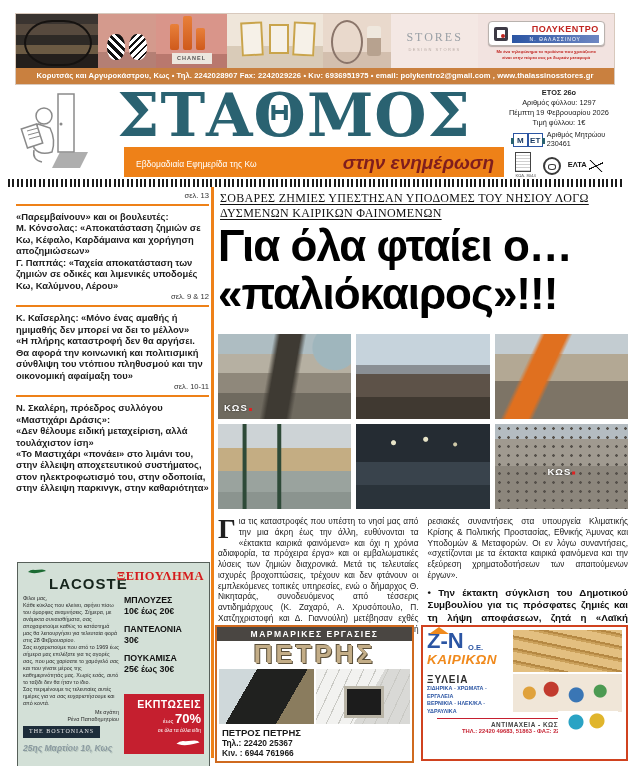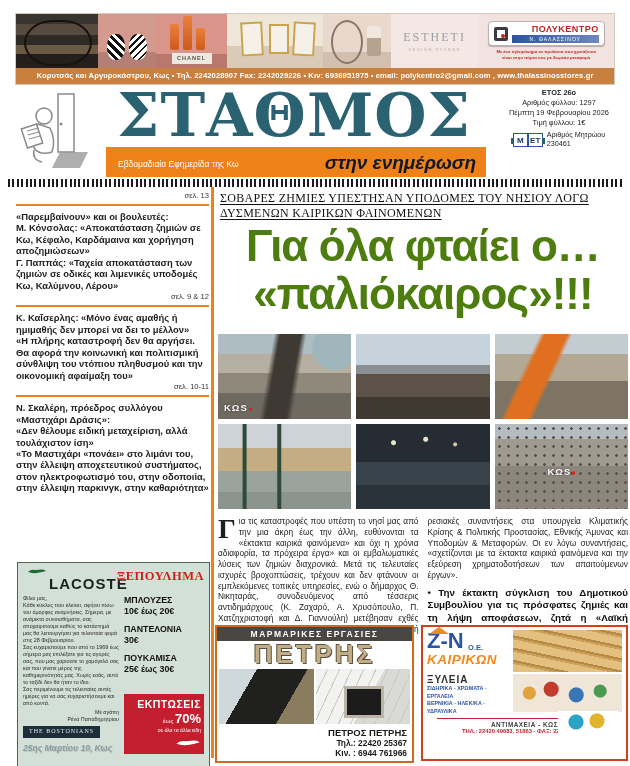--- a/index.html
+++ b/index.html
@@ -38,23 +38,23 @@
   .logo-sq:after{content:"";position:absolute;left:7px;top:7px;width:4px;height:4px;background:#c0241f;border-radius:50%;}
   .logo-txt { text-align:center; }
   .logo-brand { color:#c0241f; font-weight:bold; font-size:9px; letter-spacing:.5px;margin-left:20px; }
   .logo-brand-sub { background:linear-gradient(90deg,#2b55a3,#6e87c2); color:#fff; font-size:5px; letter-spacing:1px; padding:1px 3px; margin-top:1px; }
   .logo-tag { margin-top:3px; color:#c0241f; font-size:4.3px; font-weight:bold; text-align:center; line-height:1.35; }
   #topad .contact { height:16px; background:#c9803f; color:#fff; font-size:7.6px; font-weight:bold; text-align:center; line-height:16px; letter-spacing:.1px; }
 
   
   #mascot { position:absolute; left:18px; top:90px; }
   #mast-title { position:absolute; left:92px; top:84px; width:404px; text-align:center; font-family:"DejaVu Serif","Liberation Serif",serif; font-weight:bold; font-size:60px; line-height:62px; color:#2a6271; letter-spacing:1px; }
-  #mast-bar { position:absolute; left:106px; top:147px; width:380px; height:30px; background:#ee8118; }
+  #mast-bar { position:absolute; left:124px; top:147px; width:380px; height:30px; background:#ee8118; }
   #mast-sub { position:absolute; left:12px; bottom:8px; color:#fff; font-size:8.5px; }
-  #mast-slogan { position:absolute; right:10px; bottom:3px; color:#0f172a; font-size:19px; font-weight:bold; font-style:italic; }
+  #mast-slogan { position:absolute; right:10px; bottom:3px; color:#7f1d1d; font-size:19px; font-weight:bold; font-style:italic; }
   #mast-info { position:absolute; left:496px; top:88px; width:126px; text-align:center; font-size:7.4px; line-height:1.35; color:#222; }
   #mast-info .b { font-weight:bold; }
   .met-row { display:flex; align-items:center; justify-content:center; gap:4px; margin-top:3px; }
   .met-book { display:flex; }
   .met-cell { border:1px solid #2b55a3; color:#13355e; font-weight:bold; font-size:8px; width:15px; height:14px; line-height:14px; background:#fff; position:relative; }
   .met-cell.m:before{content:"";position:absolute;left:-3px;top:4px;width:3px;height:6px;background:#2a6271;}
   .met-cell.et:after{content:"";position:absolute;right:-3px;top:4px;width:3px;height:6px;background:#2a6271;}
   .registry { font-size:7.2px; text-align:left; line-height:1.2; }
   .stamp-row { display:flex; align-items:center; justify-content:center; gap:7px; margin-top:4px; }
   .stamp { width:16px; height:20px; border:1px solid #444; background:repeating-linear-gradient(180deg,#fff 0 2px,#cfcfcf 2px 3px); }
@@ -91,21 +91,21 @@
   .lac-price { font-weight:bold; font-size:8.8px; line-height:1.25; margin-bottom:7px; color:#111; }
   .lac-disc { margin-top:auto; background:#c51f2f; color:#fff; text-align:right; padding:4px 3px 3px; }
   .lac-disc-title { font-weight:bold; font-size:10.5px; letter-spacing:.5px; }
   .lac-disc-row { font-size:6px; margin-top:1px; }
   .lac-disc-row b { font-size:13px; }
   .lac-disc-note { font-size:5px; margin-top:1px; }
   .lac-disc svg { margin-top:2px; }
 
   
   #kicker { position:absolute; left:220px; top:191px; width:402px; font-family:"Liberation Serif",serif; font-size:12px; line-height:1.25; color:#111; text-decoration:underline; text-underline-offset:2px; letter-spacing:.3px; }
-  #headline { position:absolute; left:218px; top:222px; width:410px; text-align:center; font-weight:bold; font-size:44px; line-height:1.1; letter-spacing:-1px; color:#4d7c0f; }
+  #headline { position:absolute; left:218px; top:222px; width:410px; text-align:left; font-weight:bold; font-size:44px; line-height:1.1; letter-spacing:-1px; color:#000000; }
   #photos { position:absolute; left:218px; top:334px; width:410px; display:grid; grid-template-columns:1fr 1fr 1fr; grid-auto-rows:85px; gap:5px; }
   .photo { position:relative; overflow:hidden; }
   .wm { position:absolute; color:#fff; font-weight:bold; font-size:9.5px; letter-spacing:1px; text-shadow:0 0 2px rgba(0,0,0,.6); }
   .wm-bl { left:6px; bottom:6px; } .wm-c { left:50%; top:55%; transform:translate(-50%,-50%); }
   .wm:after { content:""; display:inline-block; width:3px; height:3px; background:#d22; margin-left:1px; }
   .ph1 { background:
     linear-gradient(100deg,transparent 38%,#3e3a33 42% 56%,transparent 60%),
     radial-gradient(circle at 88% 16%,#9fb6bd 0 16%,transparent 17%),
     linear-gradient(180deg,#aebdc2 0 24%,#b6b0a2 24% 46%,#8f887b 46% 70%,#6f6a5f 70%); }
   .ph2 { background:linear-gradient(180deg,#c6d3dc 0 36%,#8a8f94 36% 47%,#5d5248 47% 74%,#403931 74%); }
@@ -133,21 +133,21 @@
   
   #petris { position:absolute; left:215px; top:625px; width:199px; height:138px; border:2px solid #cf6a1f; background:#fff; display:flex; flex-direction:column; }
   .pet-head { background:#4a4642; color:#fff; font-weight:bold; font-size:8.5px; letter-spacing:1.5px; text-align:center; padding:2px 0; }
   .pet-name { text-align:center; font-weight:bold; font-size:26px; letter-spacing:3px; color:#c3ad87; text-shadow:1px 1px 0 #5a4f3a,-1px -1px 0 #5a4f3a; line-height:1.05; }
   .pet-photos { flex:1; display:flex; gap:2px; margin:1px 2px; }
   .pet-ph1 { flex:1; background:linear-gradient(120deg,#cfd8da 0 30%,#20211f 30% 70%,#8a7c5e 70%); }
   .pet-ph2 { flex:1; background:
      repeating-linear-gradient(115deg,transparent 0 10px,#c9c9c4 10px 11px),
      linear-gradient(120deg,#f2f2f0 0 55%,#d9d9d6 55%); position:relative; }
   .pet-ph2:before{content:"";position:absolute;left:30%;top:30%;width:36%;height:48%;background:#1c1c1c;border:3px solid #b9b4a6;}
-  .pet-info { padding:2px 5px 3px;text-align:right; }
+  .pet-info { padding:2px 5px 3px; }
   .pet-person { font-weight:bold; font-size:9.5px; }
   .pet-tel { font-weight:bold; font-size:8.4px; }
 
   #zn { position:absolute; left:421px; top:625px; width:207px; height:136px; border:2px solid #d0421f; background:#fff; padding:3px 4px; position:absolute; }
   .zn-top { display:flex; }
   .zn-left { width:86px; }
   .zn-logo { font-size:22px; font-weight:bold; color:#2b55a3; line-height:1; position:relative; display:inline-block; }
   .zn-logo:before{content:"";position:absolute;left:2px;top:-3px;width:0;height:0;border-left:10px solid transparent;border-right:10px solid transparent;border-bottom:7px solid #f08a1d;}
   .zn-oe { font-size:7.5px; font-weight:bold; color:#2b55a3; vertical-align:bottom; }
   .zn-name { color:#f08a1d; font-weight:bold; font-style:italic; font-size:13.5px; letter-spacing:.5px; }
@@ -188,21 +188,21 @@
         <div class="candle c3"></div>
         <div class="chanel-plate">CHANEL</div>
       </div>
       <div class="panel pnl-frames">
         <div class="frame f1"></div>
         <div class="frame f2"></div>
         <div class="frame f3"></div>
       </div>
       <div class="panel pnl-mirror"></div>
       <div class="panel pnl-estheti">
-        <div class="estheti-main">ESTHETI</div>
+        <div class="estheti-main">STORES</div>
         <div class="estheti-sub">DESIGN STORES</div>
       </div>
       <div class="panel pnl-logo">
         <div class="logo-box">
           <div class="logo-sq"></div>
           <div class="logo-txt">
             <div class="logo-brand">ΠΟΛΥΚΕΝΤΡΟ</div>
             <div class="logo-brand-sub">Ν. ΘΑΛΑΣΣΙΝΟΥ</div>
           </div>
         </div>
@@ -233,20 +233,31 @@
     <div>Αριθμός φύλλου: 1297</div>
     <div>Πέμπτη 19 Φεβρουαρίου 2026</div>
     <div>Τιμή φύλλου: 1€</div>
     <div class="met-row">
       <div class="met-book">
         <div class="met-cell m">Μ</div>
         <div class="met-cell et">ΕΤ</div>
       </div>
       <div class="registry pre">Αριθμός Μητρώου
 230461</div>
+    </div>
+    <div class="stamp-row">
+      <div>
+        <div class="stamp"></div>
+        <div class="stamp-code">ΚΩΔ. 8044</div>
+      </div>
+      <div class="seal"></div>
+      <div class="elta">
+        <span>ΕΛΤΑ</span>
+        <span class="wing"></span>
+      </div>
     </div>
   </div>
   <div id="dotrule"></div>
 
   <div id="vrule"></div>
   <div id="sidebar">
     <div class="side-page">σελ. 13</div>
     <div class="side-sep"></div>
     <div class="side-item pre">«Παρεμβαίνουν» και οι βουλευτές:
 Μ. Κόνσολας: «Αποκατάσταση ζημιών σε Κω, Κέφαλο, Καρδάμαινα και χορήγηση αποζημιώσεων»

